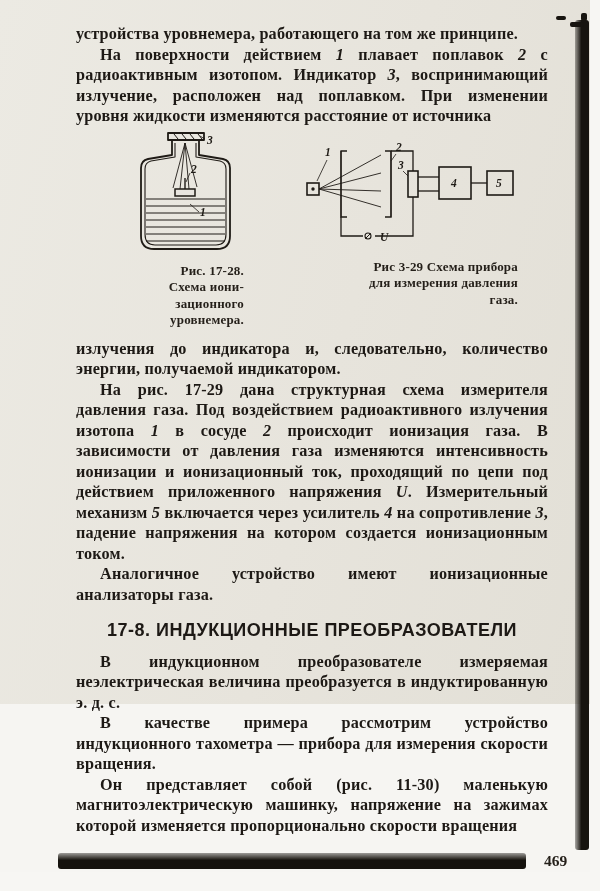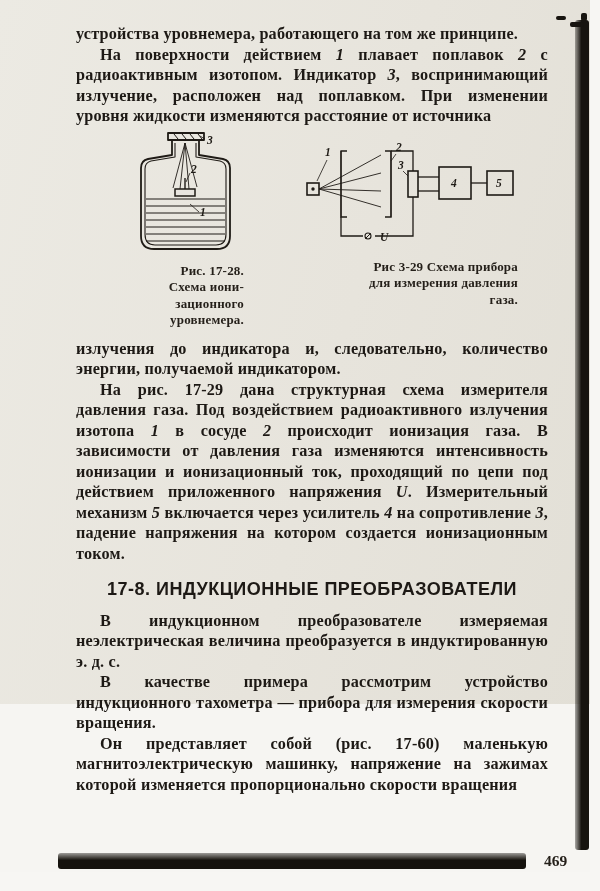--- a/index.html
+++ b/index.html
@@ -135,26 +135,27 @@
       </div>
       <div class="fig-caption" style="left:230px;top:128px;width:212px;">
         <div class="cap-line">Рис 3-29  Схема прибора</div>
         <div class="cap-line">для  измерения  давления</div>
         <div class="cap-line">газа.</div>
       </div>
     </div>
 
     <p class="para"><span>излучения до индикатора и, следовательно, количество энергии, получаемой индикатором.</span></p>
     <p class="para ind"><span>На рис. 17-29 дана структурная схема измерителя давления газа. Под воздействием радиоактивного излучения изотопа </span><span class="it">1</span><span> в сосуде </span><span class="it">2</span><span> происходит ионизация газа. В зависимости от давления газа изменяются интенсивность ионизации и ионизационный ток, проходящий по цепи под действием приложенного напряжения </span><span class="it">U</span><span>. Измерительный механизм </span><span class="it">5</span><span> включается через усилитель </span><span class="it">4</span><span> на сопротивление </span><span class="it">3</span><span>, падение напряжения на котором создается ионизационным током.</span></p>
+    <p class="para ind"><span>Аналогичное устройство имеют ионизационные анализаторы газа.</span></p>
 
     <h2 class="section-heading">17-8. ИНДУКЦИОННЫЕ ПРЕОБРАЗОВАТЕЛИ</h2>
 
     <p class="para ind"><span>В индукционном преобразователе измеряемая неэлектрическая величина преобразуется в индуктированную э. д. с.</span></p>
     <p class="para ind"><span>В качестве примера рассмотрим устройство индукционного тахометра — прибора для измерения скорости вращения.</span></p>
-    <p class="para ind"><span>Он представляет собой (рис. 17-60) маленькую магнитоэлектрическую машинку, напряжение на зажимах которой изменяется пропорционально скорости вращения</span></p>
+    <p class="para ind"><span>Он представляет собой (рис. 11-30) маленькую магнитоэлектрическую машинку, напряжение на зажимах которой изменяется пропорционально скорости вращения</span></p>
   </div>
 
   <div class="band-right"></div>
   <div class="band-bottom"></div>
   <div class="speck" style="left:556px;top:16px;width:10px;height:4px;"></div>
   <div class="speck" style="left:570px;top:22px;width:14px;height:5px;"></div>
   <div class="speck" style="left:581px;top:13px;width:6px;height:8px;"></div>
   <div class="white-edge-r"></div>
   <div class="white-edge-b"></div>
 

